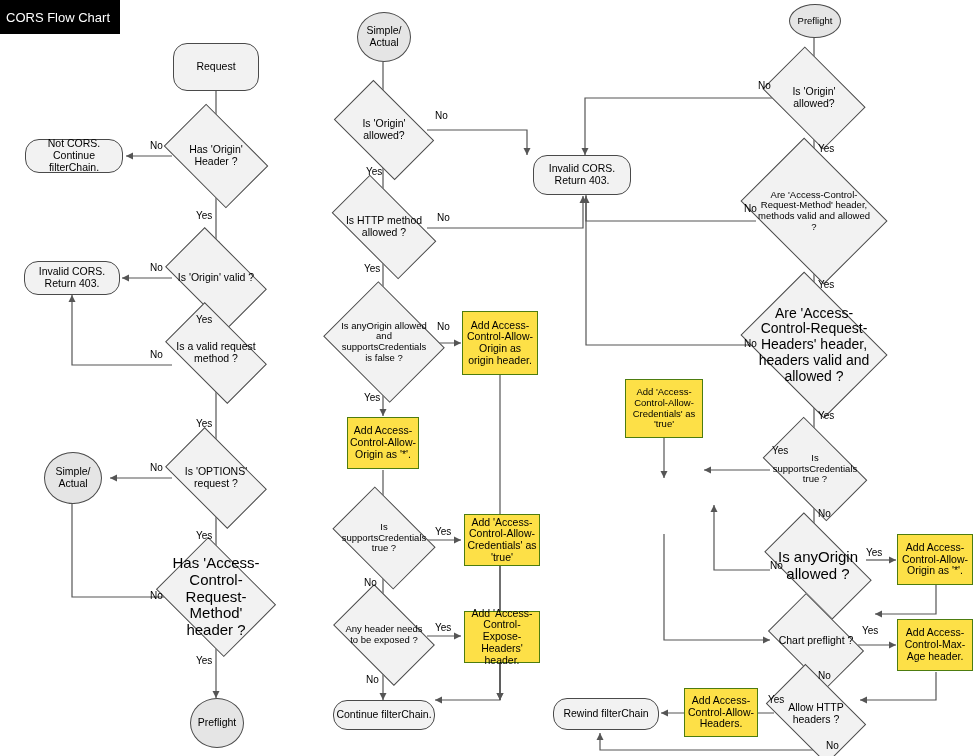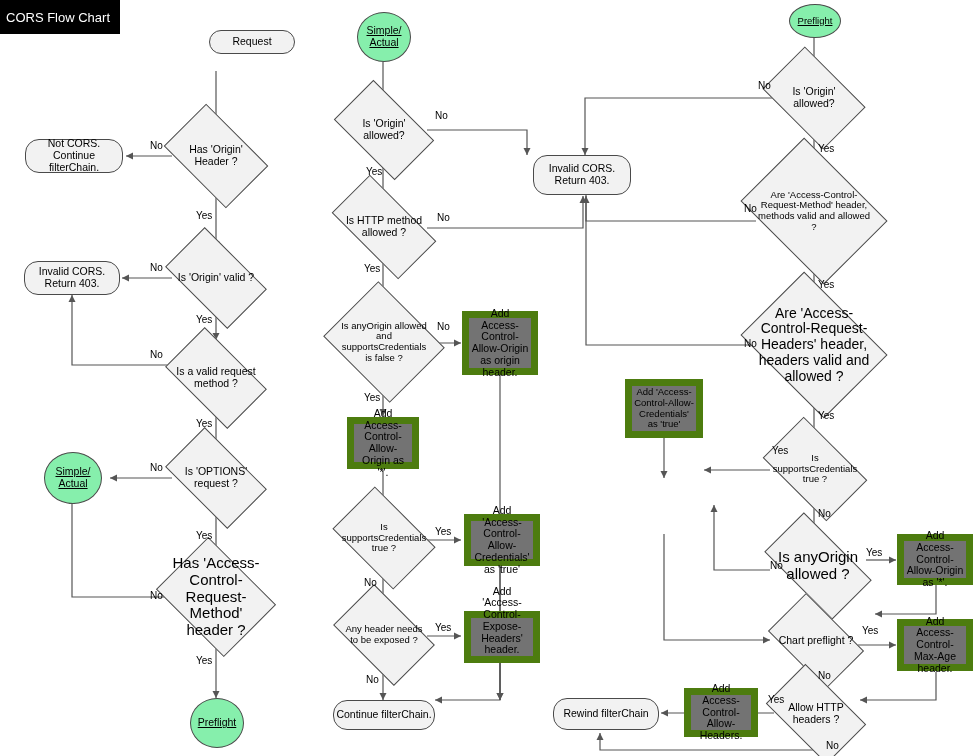--- a/index.html
+++ b/index.html
@@ -10,30 +10,30 @@
     position:relative;
     overflow:hidden;
   }
   #canvas{position:absolute;left:0;top:0;width:976px;height:756px;}
   svg.edges{position:absolute;left:0;top:0;width:976px;height:756px;pointer-events:none;}
 
   .node{position:absolute;box-sizing:border-box;display:flex;align-items:center;justify-content:center;text-align:center;}
   .node .lbl{display:block;width:100%;padding:0 2px;line-height:1.12;}
 
   .n-rect{
-    background:#737373;border:7px solid #4d7c0f;
+    background:#fde047;border:1px solid #4d7c0f;
     font-size:10.5px;color:#000;
   }
   .n-round{
     background:#f2f2f2;border:1px solid #4a4a4a;border-radius:14px;
     font-size:10.5px;color:#000;
   }
   .n-ellipse{
-    background:#86efac;border:1px solid #4a4a4a;border-radius:50%;
-    font-size:10.5px;color:#000;text-decoration:underline;
+    background:#e5e5e5;border:1px solid #4a4a4a;border-radius:50%;
+    font-size:10.5px;color:#000;
   }
   .n-diamond{
     font-size:10.5px;color:#000;
     background:transparent;border:0;
   }
   .n-diamond .dshape{
     position:absolute;left:0;top:0;width:100%;height:100%;
     background:#f2f2f2;border:1px solid #4a4a4a;
     transform:rotate(45deg);
     box-sizing:border-box;
@@ -109,21 +109,21 @@
       <path d="M936,585 L936,614 L875,614"></path>
       <path d="M814,594 L814,614"></path>
       <path d="M858,645 L896,645"></path>
       <path d="M814,668 L814,692"></path>
       <path d="M774,713 L661,713"></path>
       <path d="M936,672 L936,700 L860,700"></path>
       <path d="M814,739 L814,750 L600,750 L600,733"></path>
     </g>
   </svg>
 
-  <div class="node n-round" style="left:173px;top:30px;width:86px;height:24px;margin-left:36px;">
+  <div class="node n-round" style="left:173px;top:43px;width:86px;height:48px;">
       <span class="lbl">Request</span>
     </div>
 
   <div class="node n-diamond" style="left:172px;top:126px;width:88px;height:60px;">
       <span class="dshape"></span>
       <span class="lbl">Has 'Origin' Header ?</span>
     </div>
 
   <div class="node n-round" style="left:25px;top:139px;width:98px;height:34px;">
       <span class="lbl">Not CORS. Continue filterChain.</span>
@@ -131,21 +131,21 @@
 
   <div class="node n-diamond" style="left:172px;top:250px;width:88px;height:56px;">
       <span class="dshape"></span>
       <span class="lbl">Is 'Origin' valid ?</span>
     </div>
 
   <div class="node n-round" style="left:24px;top:261px;width:96px;height:34px;">
       <span class="lbl">Invalid CORS. Return 403.</span>
     </div>
 
-  <div class="node n-diamond" style="left:172px;top:350px;width:88px;height:56px;">
+  <div class="node n-diamond" style="left:172px;top:325px;width:88px;height:56px;">
       <span class="dshape"></span>
       <span class="lbl">Is a valid request method ?</span>
     </div>
 
   <div class="node n-diamond" style="left:172px;top:450px;width:88px;height:56px;">
       <span class="dshape"></span>
       <span class="lbl">Is 'OPTIONS' request ?</span>
     </div>
 
   <div class="node n-ellipse" style="left:44px;top:452px;width:58px;height:52px;">
@@ -210,21 +210,21 @@
 
   <div class="node n-rect" style="left:464px;top:514px;width:76px;height:52px;">
       <span class="lbl">Add 'Access-Control-Allow-Credentials' as 'true'</span>
     </div>
 
   <div class="node n-diamond" style="left:341px;top:606px;width:86px;height:58px;">
       <span class="dshape"></span>
       <span class="lbl" style="font-size:9.5px">Any header needs to be exposed ?</span>
     </div>
 
-  <div class="node n-rect" style="left:464px;top:611px;width:76px;height:52px;align-items:flex-end;">
+  <div class="node n-rect" style="left:464px;top:611px;width:76px;height:52px;">
       <span class="lbl">Add 'Access-Control-Expose-Headers' header.</span>
     </div>
 
   <div class="node n-round" style="left:333px;top:700px;width:102px;height:30px;">
       <span class="lbl">Continue filterChain.</span>
     </div>
 
   <span class="elbl" style="left:435px;top:110px;">No</span>
   <span class="elbl" style="left:366px;top:166px;">Yes</span>
   <span class="elbl" style="left:437px;top:212px;">No</span>

